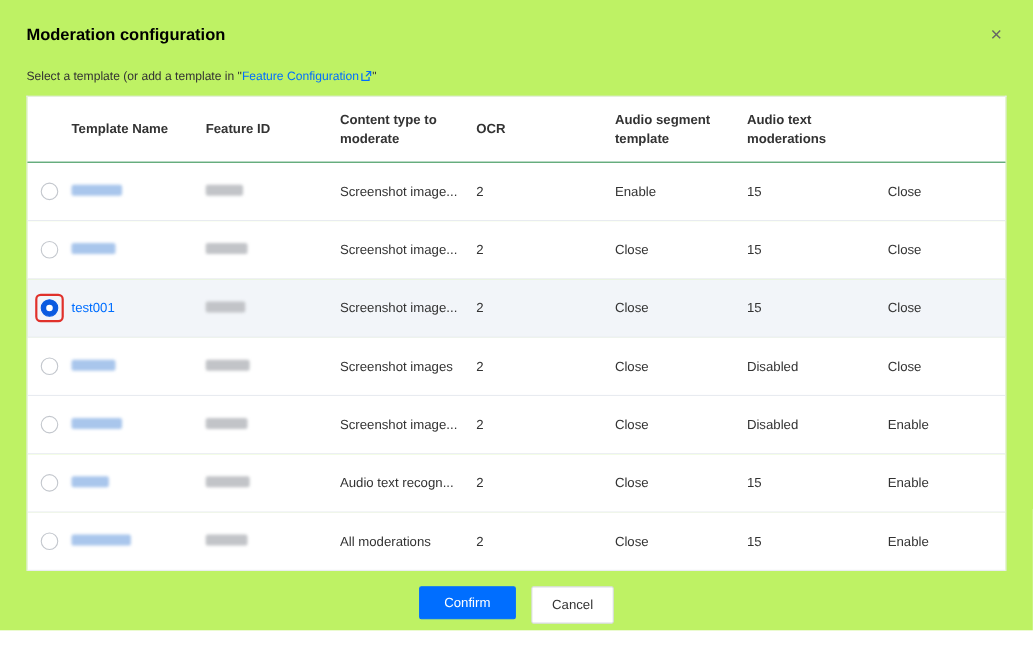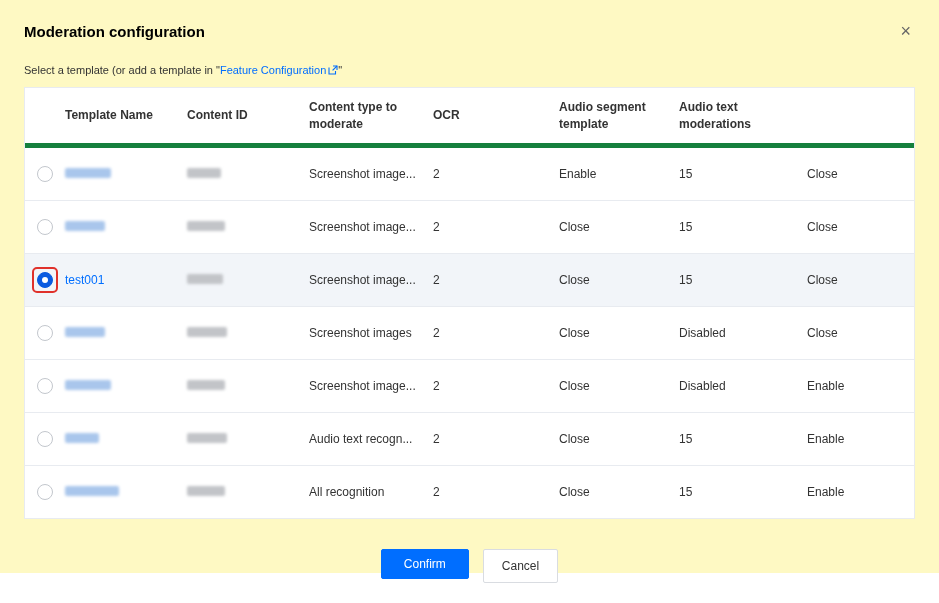--- a/index.html
+++ b/index.html
@@ -1,49 +1,49 @@
 <!DOCTYPE html>
 <html><head>
 <meta charset="utf-8">
 <style>
   * { margin:0; padding:0; box-sizing:border-box; }
   html,body { width:939px; height:603px; background:#fff; font-family:"Liberation Sans", sans-serif; color:#333; overflow:hidden; }
 
-  .modal { position:relative; width:939px; height:573px; background:#fef9c3; }
+  .modal { position:relative; width:939px; height:573px; background:#bef264; }
 
   .modal-header { display:flex; align-items:center; justify-content:space-between; padding:20px 24px 14px 24px; }
   .modal-title { font-size:15px; font-weight:bold; color:#000; }
   .close-btn { font-size:18px; color:#666; cursor:pointer; line-height:1; padding:2px 4px; }
 
   .subtitle { padding:8px 24px 10px 24px; font-size:11px; color:#333; }
   .subtitle a { color:#006eff; text-decoration:none; cursor:pointer; }
   .ext-icon { display:inline-block; vertical-align:-1px; margin-left:2px; }
 
   .table { margin:0 24px; border:1px solid #e8ebf0; border-bottom:none; }
   .tr { display:grid; grid-template-columns:40px 122px 122px 124px 126px 120px 128px auto; align-items:center; border-bottom:1px solid #e8ebf0; min-height:53px; background:#fff; }
-  .tr.header { min-height:60px; border-bottom:5px solid #15803d; }
+  .tr.header { min-height:60px; border-bottom:1px solid #15803d; }
   .tr.header .td { font-weight:bold; color:#333; line-height:1.35; }
   .tr:nth-child(3) { background:#fafbfd; }           
   .tr.selected { background:#f2f5f9; }
   .td { font-size:12px; padding:6px 10px 6px 0; color:#333; }
   .td.col-radio { display:flex; justify-content:center; padding:0; }
 
   .radio-wrap { display:inline-flex; align-items:center; justify-content:center; width:22px; height:22px; border-radius:3px; }
   .radio-wrap.annotated { outline:2px solid #e0312b; outline-offset:0px; }
   .radio { width:16px; height:16px; border-radius:50%; border:1px solid #c3c7cd; background:#fff; display:inline-flex; align-items:center; justify-content:center; cursor:pointer; }
   .radio.checked { border-color:#0a5ae0; background:#0a5ae0; }
   .radio.checked::after { content:""; width:6px; height:6px; border-radius:50%; background:#fff; }
 
   .name-link { color:#006eff; }
 
   .redacted { display:inline-block; height:10px; border-radius:2px; filter:blur(1.5px); }
   .redacted-name { background:#a9c6ec; }
   .redacted-id { background:#c2c4c8; }
 
-  .footer { display:flex; justify-content:center; gap:14px; margin-top:30px; }
+  .footer { display:flex; justify-content:center; gap:14px; margin-top:14px; }
   .btn { height:30px; font-size:12px; border-radius:2px; cursor:pointer; display:inline-flex; align-items:center; justify-content:center; font-family:"Liberation Sans", sans-serif; }
   .btn-confirm { background:#006eff; color:#fff; border:1px solid #006eff; padding:0 22px; }
   .btn-cancel { background:#fff; color:#333; border:1px solid #d9dce1; padding:16px 18px; }
 </style>
 </head>
 <body>
 
 <div class="modal">
 
   <div class="modal-header">
@@ -54,21 +54,21 @@
   <div class="subtitle"><span>Select a template (or add a template in "</span><a><span>Feature Configuration</span><span class="ext-icon"><svg width="10" height="10" viewBox="0 0 10 10">
             <path d="M1 2.5 V9 H7.5 V6" stroke="#006eff" stroke-width="1.1" fill="none"></path>
             <path d="M5 1 H9 V5" stroke="#006eff" stroke-width="1.1" fill="none"></path>
             <path d="M9 1 L4.6 5.4" stroke="#006eff" stroke-width="1.1" fill="none"></path>
           </svg></span></a><span>"</span></div>
 
   <div class="table">
     <div class="tr header">
       <div class="td col-radio"></div>
       <div class="td">Template Name</div>
-      <div class="td">Content ID</div>
+      <div class="td">Feature ID</div>
       <div class="td">Content type to moderate</div>
       <div class="td">OCR</div>
       <div class="td">Audio segment template</div>
       <div class="td">Audio text moderations</div>
     </div>
     <div id="table-body">
   <div class="tr">
     <div class="td col-radio">
       <span class="radio-wrap">
         <span class="radio"></span>
@@ -159,21 +159,21 @@
   </div>
 
   <div class="tr">
     <div class="td col-radio">
       <span class="radio-wrap">
         <span class="radio"></span>
       </span>
     </div>
     <div class="td cell-name"><span class="redacted redacted-name" style="width: 54px;"></span></div>
     <div class="td cell-id"><span class="redacted redacted-id" style="width: 38px;"></span></div>
-    <div class="td cell-content">All recognition</div>
+    <div class="td cell-content">All moderations</div>
     <div class="td cell-interval">2</div>
     <div class="td cell-ocr">Close</div>
     <div class="td cell-audio-dur">15</div>
     <div class="td cell-audio-text">Enable</div>
   </div>
 </div>
   </div>
 
   <div class="footer">
     <button class="btn btn-confirm">Confirm</button>

